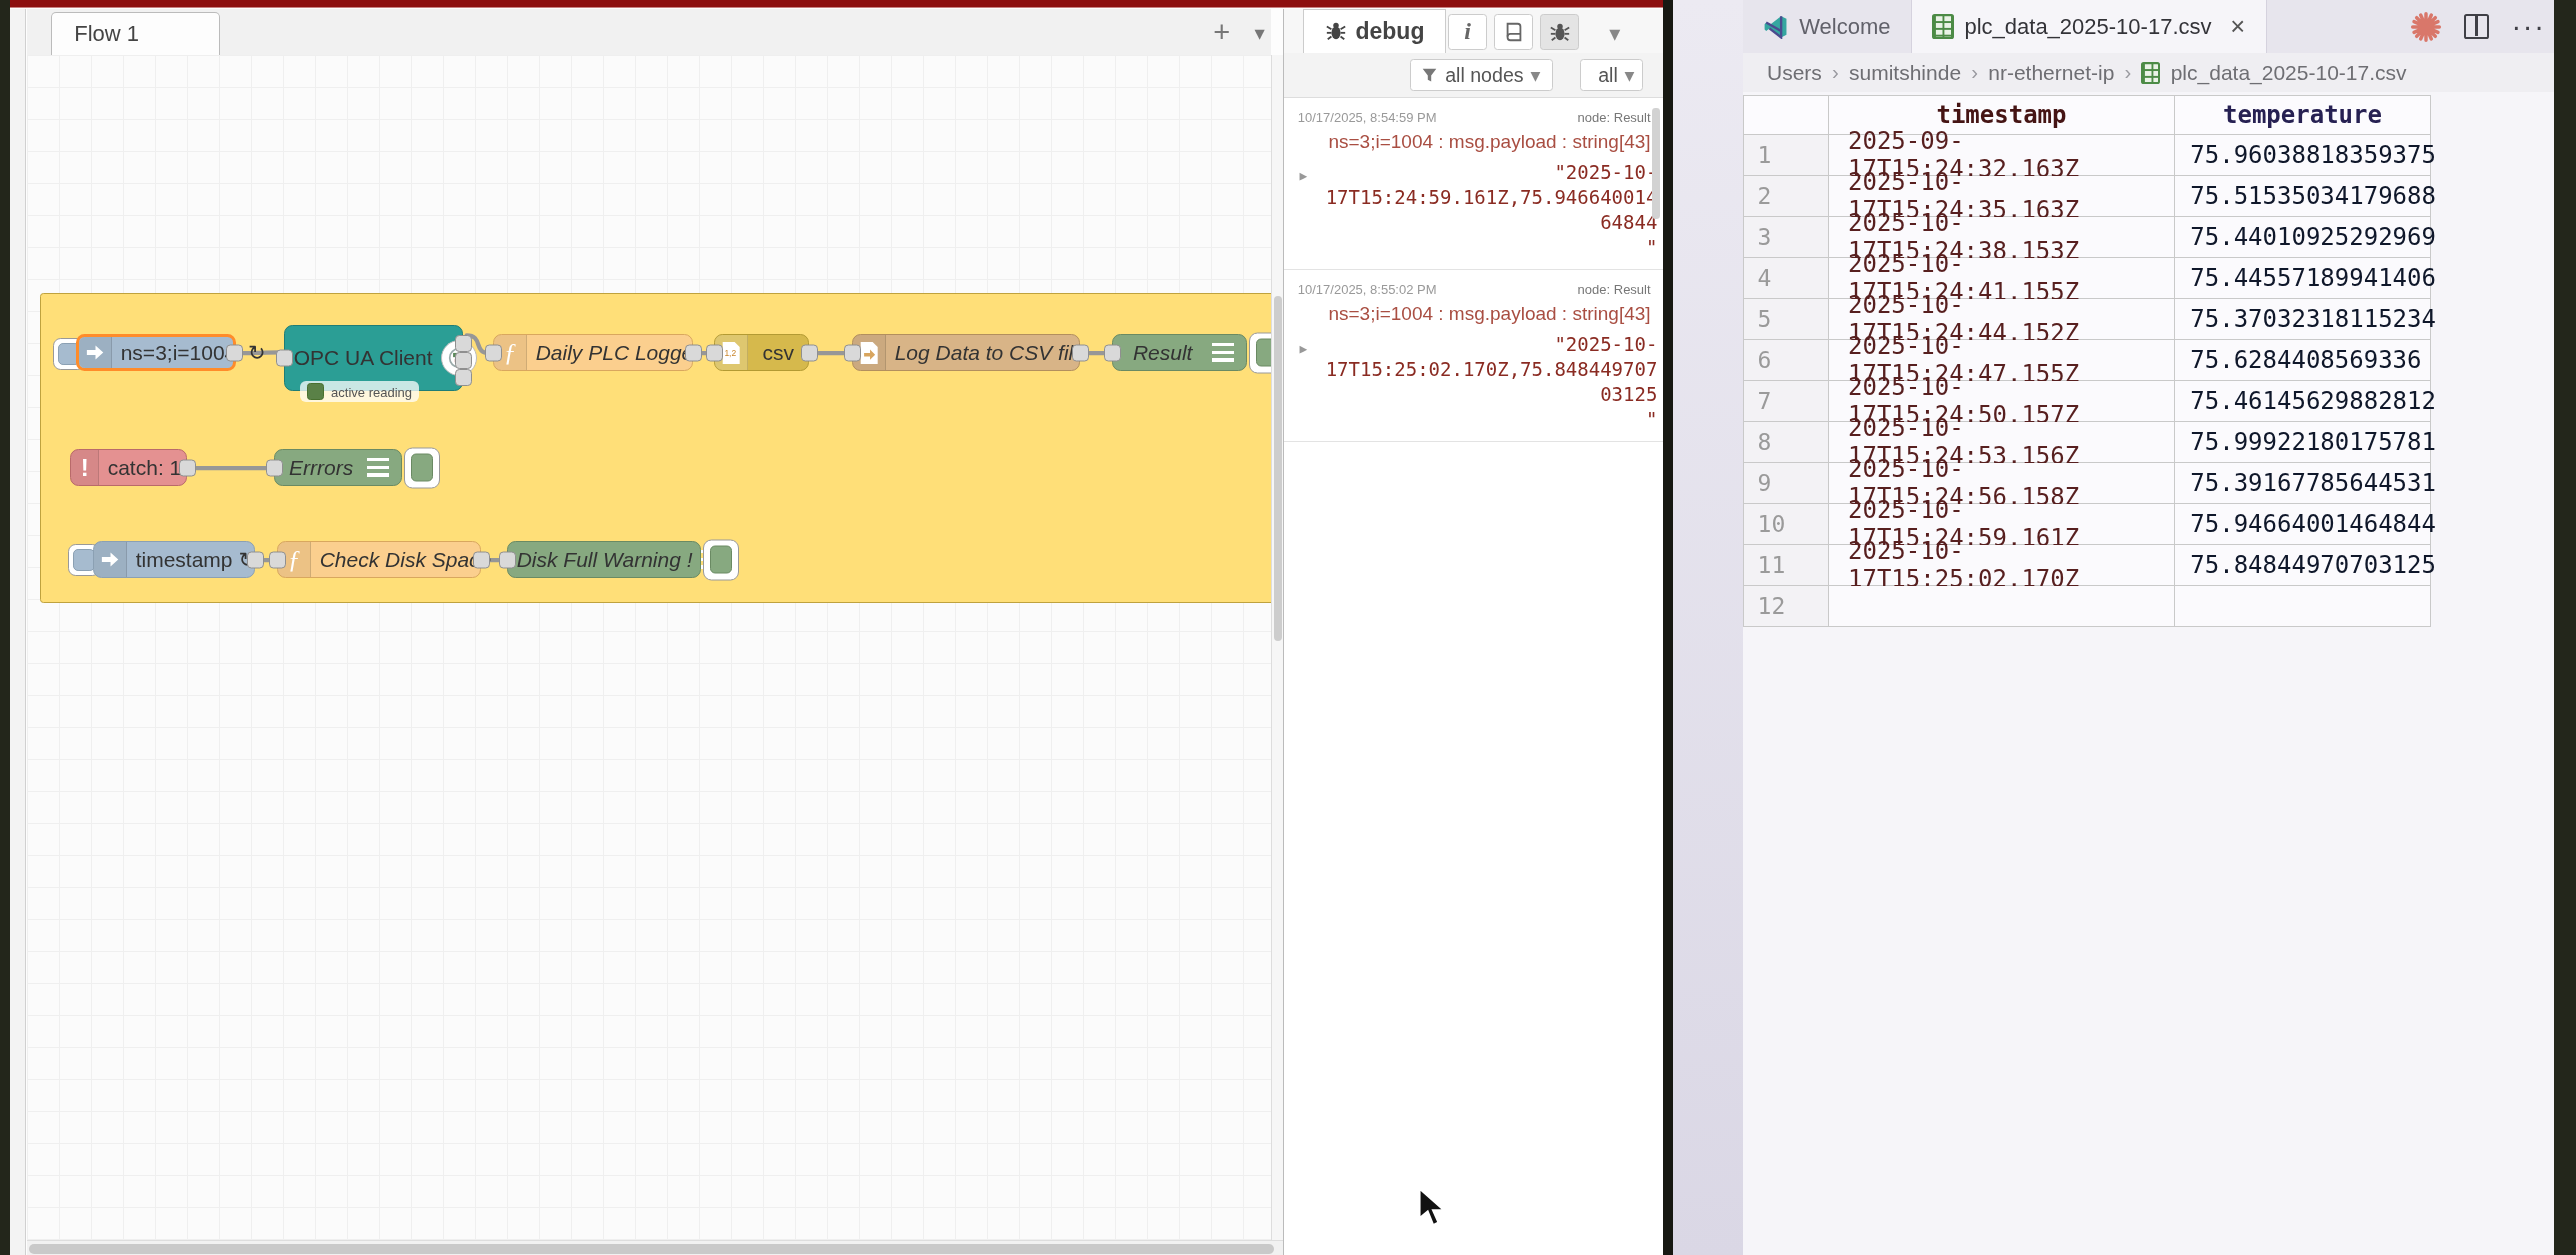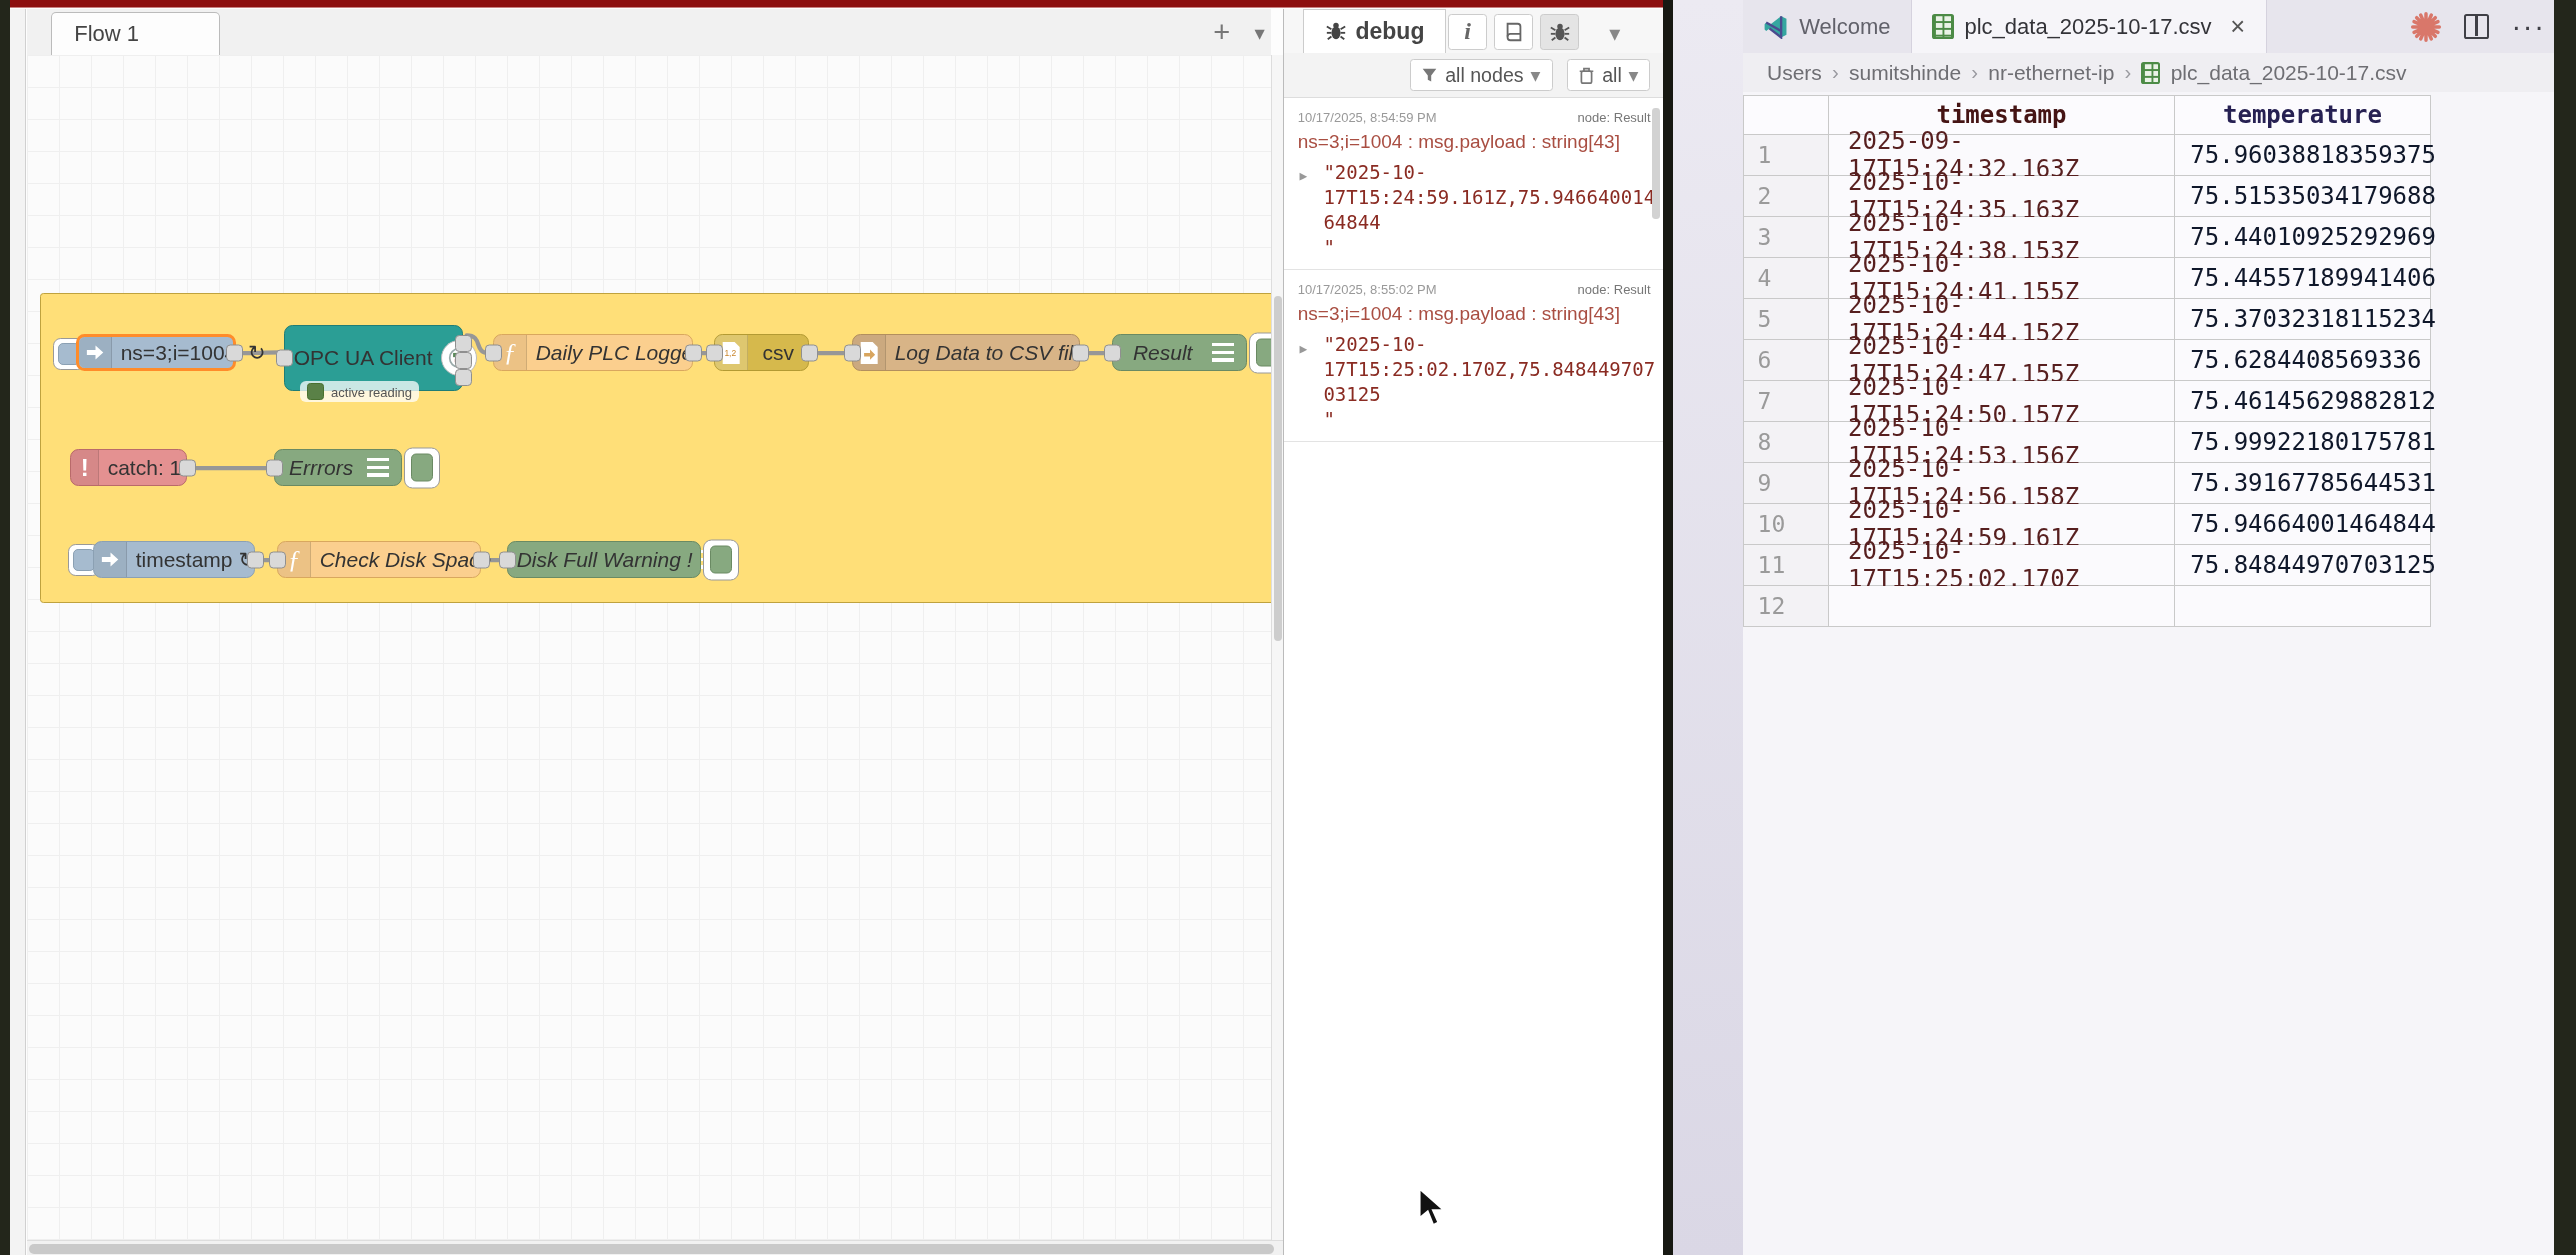--- a/index.html
+++ b/index.html
@@ -59,21 +59,21 @@
   .debugnode{background:#87a980;border-color:#6a8a63;}
   .menu-lines{width:22px;height:19px;margin-right:12px;flex:none;
     background:repeating-linear-gradient(#fff 0 3.4px,transparent 3.4px 7.7px);}
   .toggle{position:absolute;right:-39px;top:50%;transform:translateY(-50%);width:36px;height:41px;background:#fff;border:1.7px solid #999;border-radius:8.5px;box-sizing:border-box;display:flex;align-items:center;justify-content:center;}
   .toggle .inner{width:20.4px;height:25.6px;background:#87a980;border:0.9px solid #6a8a63;border-radius:5.1px;}
 
   #opc-status{left:273px;top:326px;display:flex;align-items:flex-end;gap:6.8px;font-size:13px;color:#555;background:rgba(255,255,255,0.75);padding:1.7px 6.8px;border-radius:6px;}
   #opc-status .dot{width:15.3px;height:15.3px;background:#5a8147;border:0.9px solid #49702f;border-radius:3.4px;}
 
   
-  #dbg-panel{left:1273px;top:8.5px;width:380px;height:1247px;background:#0ea5e9;border-left:1.7px solid #bbb;}
+  #dbg-panel{left:1273px;top:8.5px;width:380px;height:1247px;background:#0ea5e9;border-left:1.7px solid #bbb;text-align:right;}
   #dbg-header{left:0;top:0;width:380px;height:44px;background:#f7f7f7;border-bottom:1.7px solid #ccc;}
   #dbg-tab{left:19px;top:0;width:143px;height:44px;background:#fff;border:1.7px solid #ccc;border-bottom:none;box-sizing:border-box;display:flex;align-items:center;justify-content:center;gap:8.5px;font-size:23px;font-weight:bold;color:#444;}
   .hdr-btn{top:5.1px;width:39px;height:36px;background:#fff;border:1.7px solid #ccc;border-radius:3.4px;box-sizing:border-box;display:flex;align-items:center;justify-content:center;color:#666;}
   .hdr-btn.active{background:#e4e4e4;}
   #dbg-chevron{top:12px;color:#888;font-size:22px;}
   #dbg-filterrow{left:0;top:44px;width:380px;height:44px;background:#f3f3f3;border-bottom:1.7px solid #ddd;}
   .filter-btn{top:6.8px;height:32px;background:#fff;border:1.7px solid #ccc;border-radius:3.4px;box-sizing:border-box;display:flex;align-items:center;gap:6.8px;padding:0 10.2px;font-size:19.6px;color:#555;}
   #dbg-messages{left:0;top:89px;width:380px;height:1159px;background:#fff;overflow:hidden;}
   .dbg-msg{padding:12px 13.6px 8.5px 13.6px;border-bottom:1.7px solid #e3e3e3;}
   .dbg-meta{display:flex;font-size:13px;color:#999;}
@@ -322,21 +322,21 @@
       </div>
 
       <div class="abs" id="dbg-filterrow">
         <div class="abs filter-btn" style="left:126px;width:143px;">
           <svg width="17" height="17" viewBox="0 0 20 20">
               <path d="M2 2 h16 l-6 8 v7 l-4 -2 v-5 Z" fill="#777"></path>
             </svg>
           <span>all nodes</span>
           <span style="color:#888;">▾</span>
         </div>
-        <div class="abs filter-btn" style="left:283px;width:83px;">
+        <div class="abs filter-btn" style="left:296px;width:63px;">
           <svg width="17" height="19" viewBox="0 0 20 22">
               <rect x="4" y="6" width="12" height="14" rx="2" fill="none" stroke="#777" stroke-width="2"></rect>
               <path d="M2 6 h16 M7 6 V3 h6 v3" fill="none" stroke="#777" stroke-width="2"></path>
             </svg>
           <span>all</span>
           <span style="color:#888;">▾</span>
         </div>
       </div>
 
       <div class="abs" id="dbg-messages">

